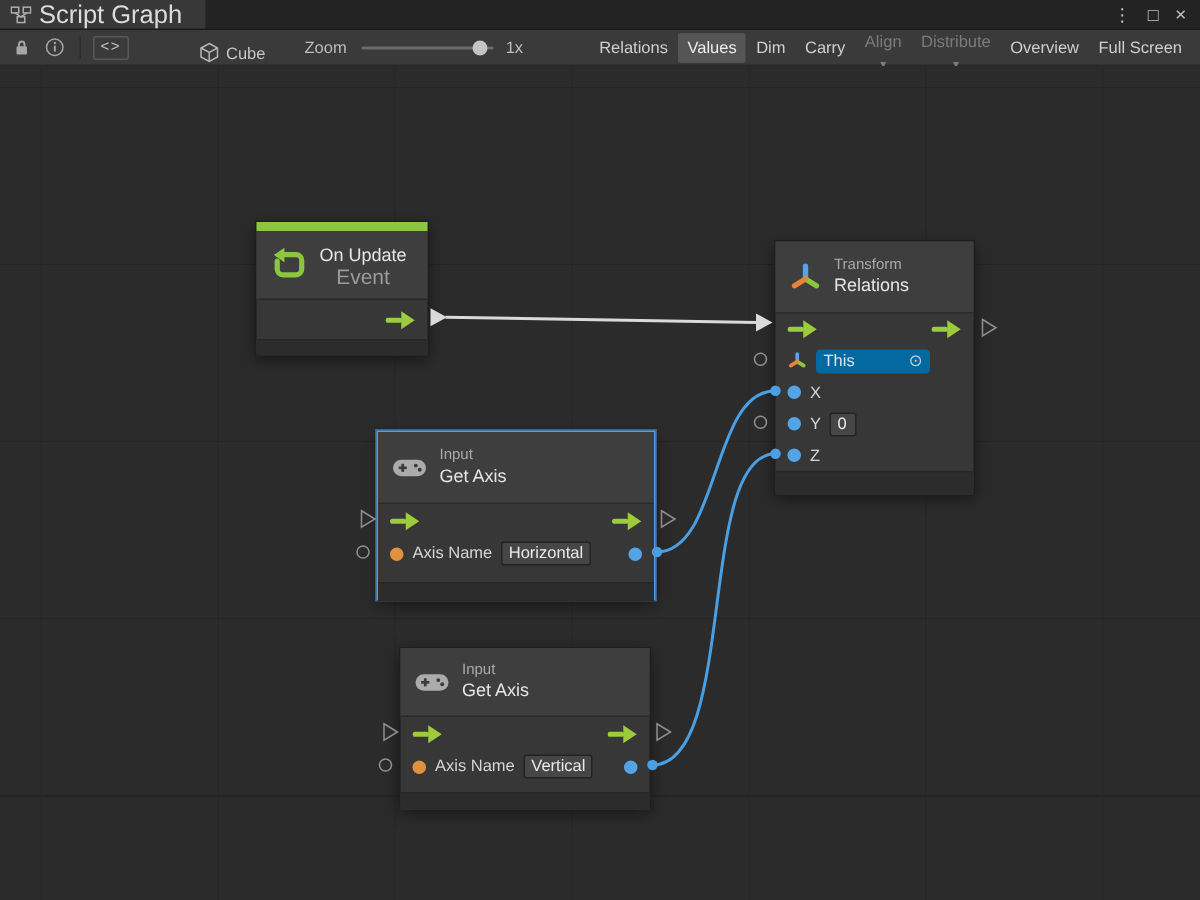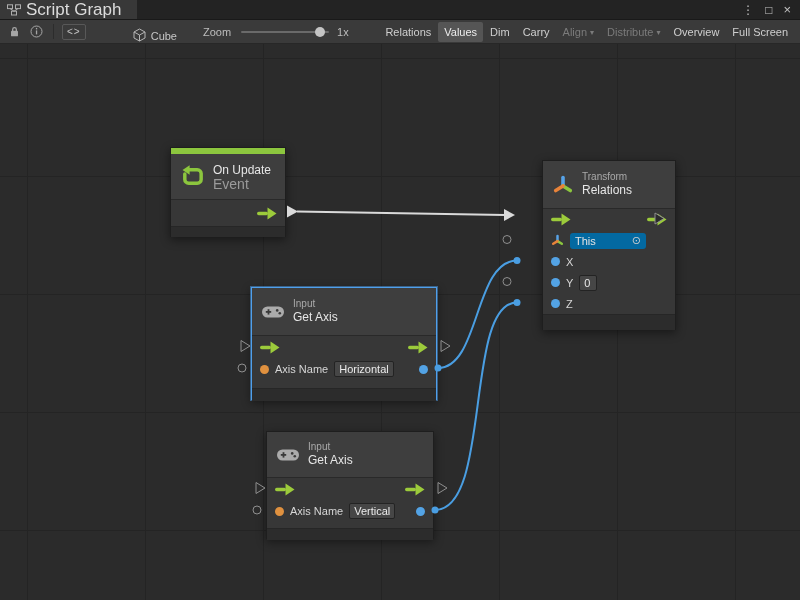--- a/index.html
+++ b/index.html
@@ -28,21 +28,21 @@
   .code-btn { border:1px solid #585858; border-radius:2px; height:16px; line-height:14px; padding:0 4px; font-size:10px; letter-spacing:1px; color:#C2C2C2; margin:0 3px; }
   .obj-btn { display:flex; align-items:flex-end; gap:5px; margin-left:38px; padding:0 6px; height:20px; }
   .zoom-label { margin-left:20px; color:#BDBDBD; }
   .zoom-slider { position:relative; width:88px; height:12px; margin:0 8px 0 10px; }
   .zoom-track { position:absolute; top:5px; left:0; right:0; height:2px; background:#6A6A6A; border-radius:1px; }
   .zoom-handle { position:absolute; top:1px; left:74px; width:10px; height:10px; border-radius:50%; background:#C4C4C4; }
   .zoom-value { color:#BDBDBD; }
   .tb-right { margin-left:auto; display:flex; align-items:center; gap:1px; padding-right:2px;text-align:center; }
   .tb-btn { height:20px; display:flex; align-items:center; gap:3px; padding:0 6px; border-radius:2px; white-space:nowrap; color:#CFCFCF; }
   .tb-btn.active { background:#555555; color:#EDEDED; }
-  .tb-btn.disabled { color:#7B7B7B; }
+  .tb-btn.disabled { color:#7B7B7B;flex-direction:column; }
   .dd { font-size:8px; position:relative; top:1px; }
 
   
   .canvas {
     position:relative; width:800px; height:556px;
     background-color:#2B2B2B;
     background-image:
       repeating-linear-gradient(to right,  #242424 0 1px, transparent 1px 118px),
       repeating-linear-gradient(to bottom, #242424 0 1px, transparent 1px 118px);
     background-position: 27px 0px, 0px 14px;
@@ -149,40 +149,40 @@
     <div class="tb-btn">
         <span>Full Screen</span>
       </div>
   </div>
 </div>
 
 <div class="canvas">
 
   <div class="node" style="left:170px; top:103px; width:116px; height:90px;">
     <div class="event-strip"></div>
-    <div class="node-header" style="height:46px;">
+    <div class="node-header" style="height:46px;text-align:center;">
       <svg width="25" height="25" viewBox="0 0 26 26">
         <path d="M9 6 H18 A4 4 0 0 1 22 10 V16 A4 4 0 0 1 18 20 H9 A4 4 0 0 1 5 16 V10.5" fill="none" stroke="#8CC63E" stroke-width="3.6" stroke-linecap="round"></path>
         <path d="M10 1.2 L2.6 6.2 L10 11.2 Z" fill="#8CC63E"></path>
       </svg>
       <div class="title-block">
         <div class="node-title">On Update</div>
         <div class="node-sub">Event</div>
       </div>
     </div>
     <div class="row" style="height:26px; justify-content:flex-end;">
       <svg width="20" height="13" viewBox="0 0 20 13">
         <rect x="0" y="4.8" width="11" height="3.4" rx="1.7" fill="#9CCB3B"></rect>
         <path d="M10.5 0.5 L19.5 6.5 L10.5 12.5 Z" fill="#9CCB3B"></path>
       </svg>
     </div>
     <div class="node-footer" style="height:11px;"></div>
   </div>
 
-  <div class="node" style="left:542px; top:116px; width:134px; height:170px;">
+  <div class="node" style="left:516px; top:116px; width:134px; height:170px;">
     <div class="node-header" style="height:48px;">
       <svg width="22" height="22" viewBox="0 0 22 22">
         <line x1="11" y1="12" x2="11" y2="3.5" stroke="#57A3E8" stroke-width="3.6" stroke-linecap="round"></line>
         <line x1="11" y1="12" x2="18.3" y2="16.5" stroke="#8CC63E" stroke-width="3.6" stroke-linecap="round"></line>
         <line x1="11" y1="12" x2="3.7" y2="16.5" stroke="#E8833A" stroke-width="3.6" stroke-linecap="round"></line>
       </svg>
       <div class="title-block">
         <div class="node-cat">Transform</div>
         <div class="node-title">Relations</div>
       </div>

